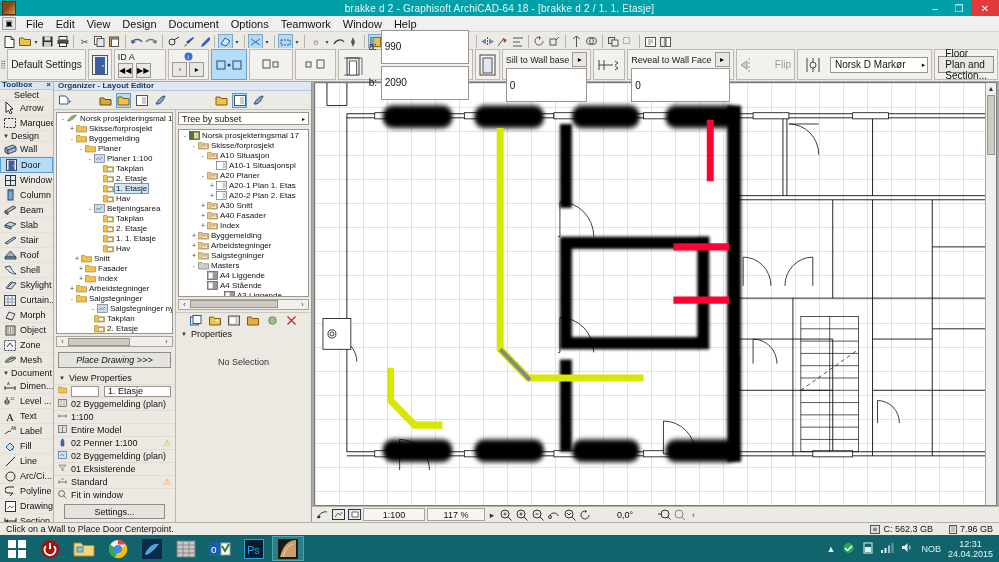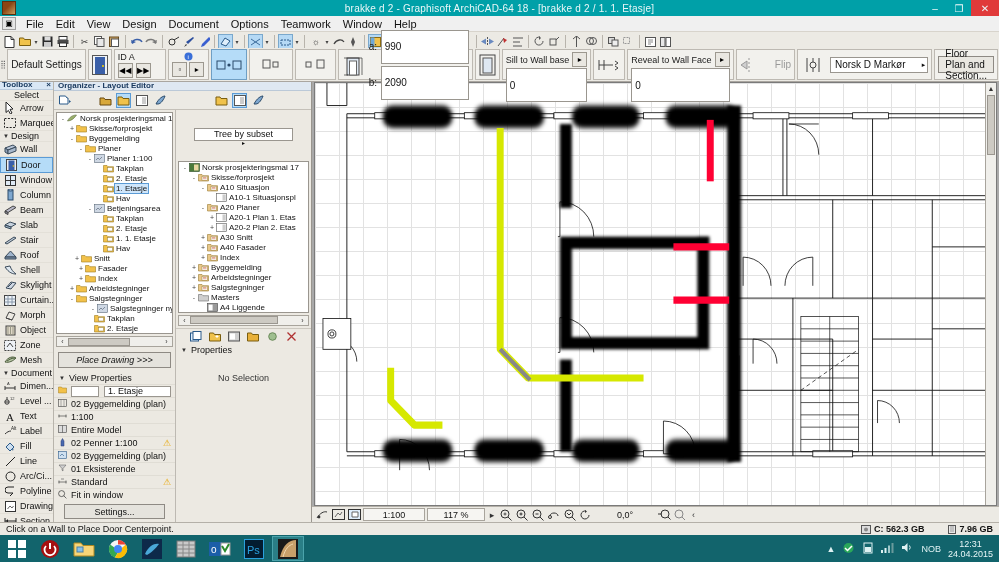--- a/index.html
+++ b/index.html
@@ -117,23 +117,23 @@
   .tree { flex:1; background:#fff; border:1px solid #9a968f; margin:2px;
           overflow:hidden; position:relative; font-size:8px; }
   .trow { height:10px; display:flex; align-items:center; white-space:nowrap;
           font-size:8px; color:#111; }
   .trow .exp { width:8px; height:8px; flex:0 0 8px; display:flex; align-items:center;
                justify-content:center; font-size:7px; color:#444; }
   .trow .ti { width:10px; height:9px; flex:0 0 10px; margin-right:2px; }
   .trow.sel .tx { background:#cfe6fb; outline:1px solid #5b9bd5; }
   .tx { padding:0 1px; }
 
-  .combo-sub { height:13px; background:#fff; border:1px solid #9a968f; margin:18px;
+  .combo-sub { height:13px; background:#fff; border:1px solid #9a968f; margin:2px;
                display:flex; align-items:center; justify-content:space-between;
-               padding:0 3px; font-size:9px; color:#111;flex-direction:column; }
+               padding:0 3px; font-size:9px; color:#111; }
   .hscroll { height:11px; background:#f0efeb; border:1px solid #a8a49c; margin:0 2px 2px 2px;
              display:flex; align-items:center; }
   .hs-arrow { width:11px; height:9px; display:flex; align-items:center; justify-content:center;
               font-size:7px; color:#333; }
   .hs-thumb { height:8px; background:#cdcac3; border:1px solid #9a968f; }
   .place-btn { margin:3px 4px; height:16px; background:#e5e3dd; border:1px solid #8e8a84;
                display:flex; align-items:center; justify-content:center;
                font-size:9px; color:#111;font-style:italic; }
   .sect-hdr { height:13px; display:flex; align-items:center; gap:4px; padding-left:5px;
               font-size:9px; color:#111; }
@@ -171,21 +171,21 @@
   .sl-ic { width:14px; height:13px; display:flex; align-items:center; justify-content:center;
            font-size:9px; color:#333; }
   .sl-field { height:13px; background:#f6f5f2; border:1px solid #a8a49c; font-size:9px;
               display:flex; align-items:center; justify-content:center; color:#111; }
 
   
   .bottombar { position:absolute; left:0; right:0; bottom:27px; height:13px;
                background:#eceae4; border-top:1px solid #b4b0a8;
                display:flex; align-items:center; font-size:9px; color:#111;
                padding:0 6px; }
-  .bb-right { margin-left:auto; display:flex; align-items:center; gap:24px;font-weight:bold; }
+  .bb-right { margin-left:auto; display:flex; align-items:center; gap:16px; }
   .bb-item { display:flex; align-items:center; gap:3px; }
 
   
   .taskbar { position:absolute; left:0; right:0; bottom:0; height:27px;
              background:#12646c; display:flex; align-items:center; }
   .tb-start { width:34px; height:27px; display:flex; align-items:center;
               justify-content:center; }
   .tsk { width:32px; height:25px; margin-right:2px; display:flex;
          align-items:center; justify-content:center; border:1px solid transparent; }
   .tsk.active { background:#2a7e86; border:1px solid #4ba3ab; }

